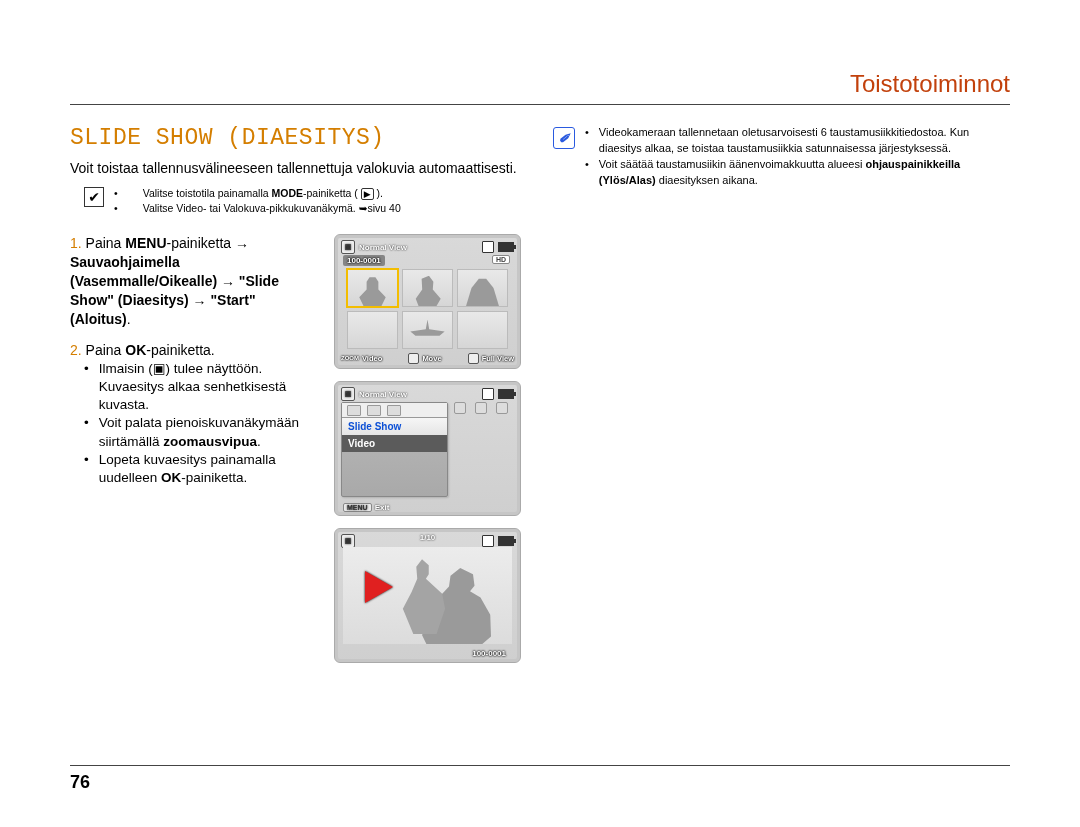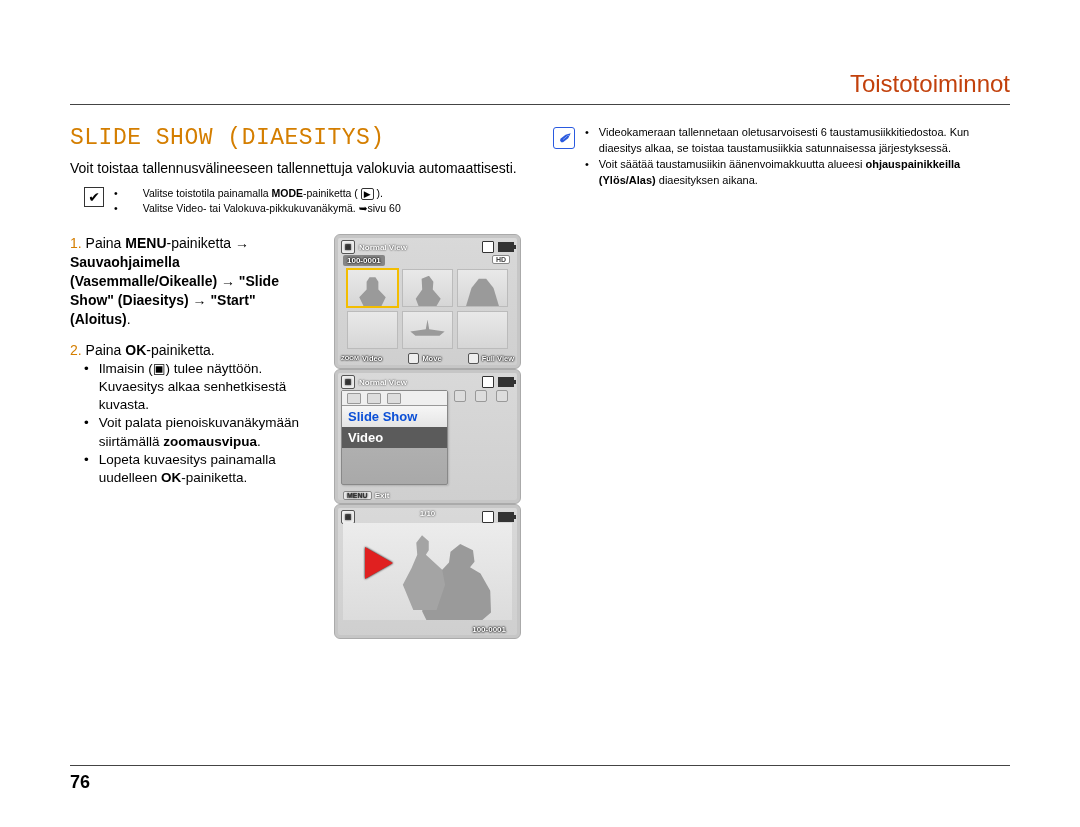--- a/index.html
+++ b/index.html
@@ -89,20 +89,21 @@
   }
   .stepnum { color: #d47e00; }
   .step { margin-bottom: 12px; }
   .sub { display: flex; gap: 6px; margin-left: 14px; font-size: 13.5px; }
   .sub .b::before { content: "•"; margin-right: 4px; }
 
   .screens {
     width: 190px;
     display: flex;
     flex-direction: column;
+    gap: 12px;
   }
   .screen {
     width: 185px;
     height: 133px;
     background: linear-gradient(#d9d9d9,#cfcfcf);
     border-radius: 6px;
     border: 1px solid #aaa;
     position: relative;
     box-shadow: inset 0 0 0 3px #c6c6c6;
     overflow: hidden;
@@ -172,21 +173,21 @@
     background: linear-gradient(#b9b9b9,#a9a9a9);
     border:1px solid #888; border-radius:2px;
     box-shadow: 1px 1px 2px rgba(0,0,0,.15);
   }
   .s2-tabs {
     height:14px; background:#efefef; display:flex; gap:6px; align-items:center; padding:0 5px;
     border-bottom:1px solid #999; font-size:8px;
   }
   .s2-tabs span{width:12px;height:9px;background:#ddd;border:1px solid #999;border-radius:1px;}
   .s2-row {
-    font-size:13px; color:#fff; font-weight:bold; padding:3px 6px;
+    font-size:10px; color:#fff; font-weight:bold; padding:3px 6px;
   }
   .s2-row.ss { color:#0b4fd6; background: linear-gradient(#f6f6f6,#e5e5e5);}
   .s2-row.start { color:#fff; background:#5b5b5b;}
   .s2-exit {
     position:absolute; left:8px; bottom:3px; font-size:8px; font-weight:bold; color:#fff;
     text-shadow:0 0 2px #000;
   }
   .s2-exit .menu-chip{
     display:inline-block;padding:0 3px;border-radius:2px;background:#eaeaea;color:#333;font-size:7px;border:1px solid #888;margin-right:3px;
   }
@@ -264,21 +265,21 @@
               <span class="dot"></span>
             <span>
               <span>Valitse toistotila painamalla </span><b>MODE</b><span>-painiketta (</span>
               <span class="play-chip">▶</span>
               <span>).</span>
             </span>
           </div>
           <div class="row">
               <span class="dot"></span>
             <span>
-              <span>Valitse Video- tai Valokuva-pikkukuvanäkymä. </span><span>➥</span><span>sivu 60</span>
+              <span>Valitse Video- tai Valokuva-pikkukuvanäkymä. </span><span>➥</span><span>sivu 40</span>
             </span>
           </div>
         </div>
       </div>
 
       <div class="steps-wrap">
         <div class="steps-text">
 
           <div class="step">
             <span class="stepnum">1. </span>

